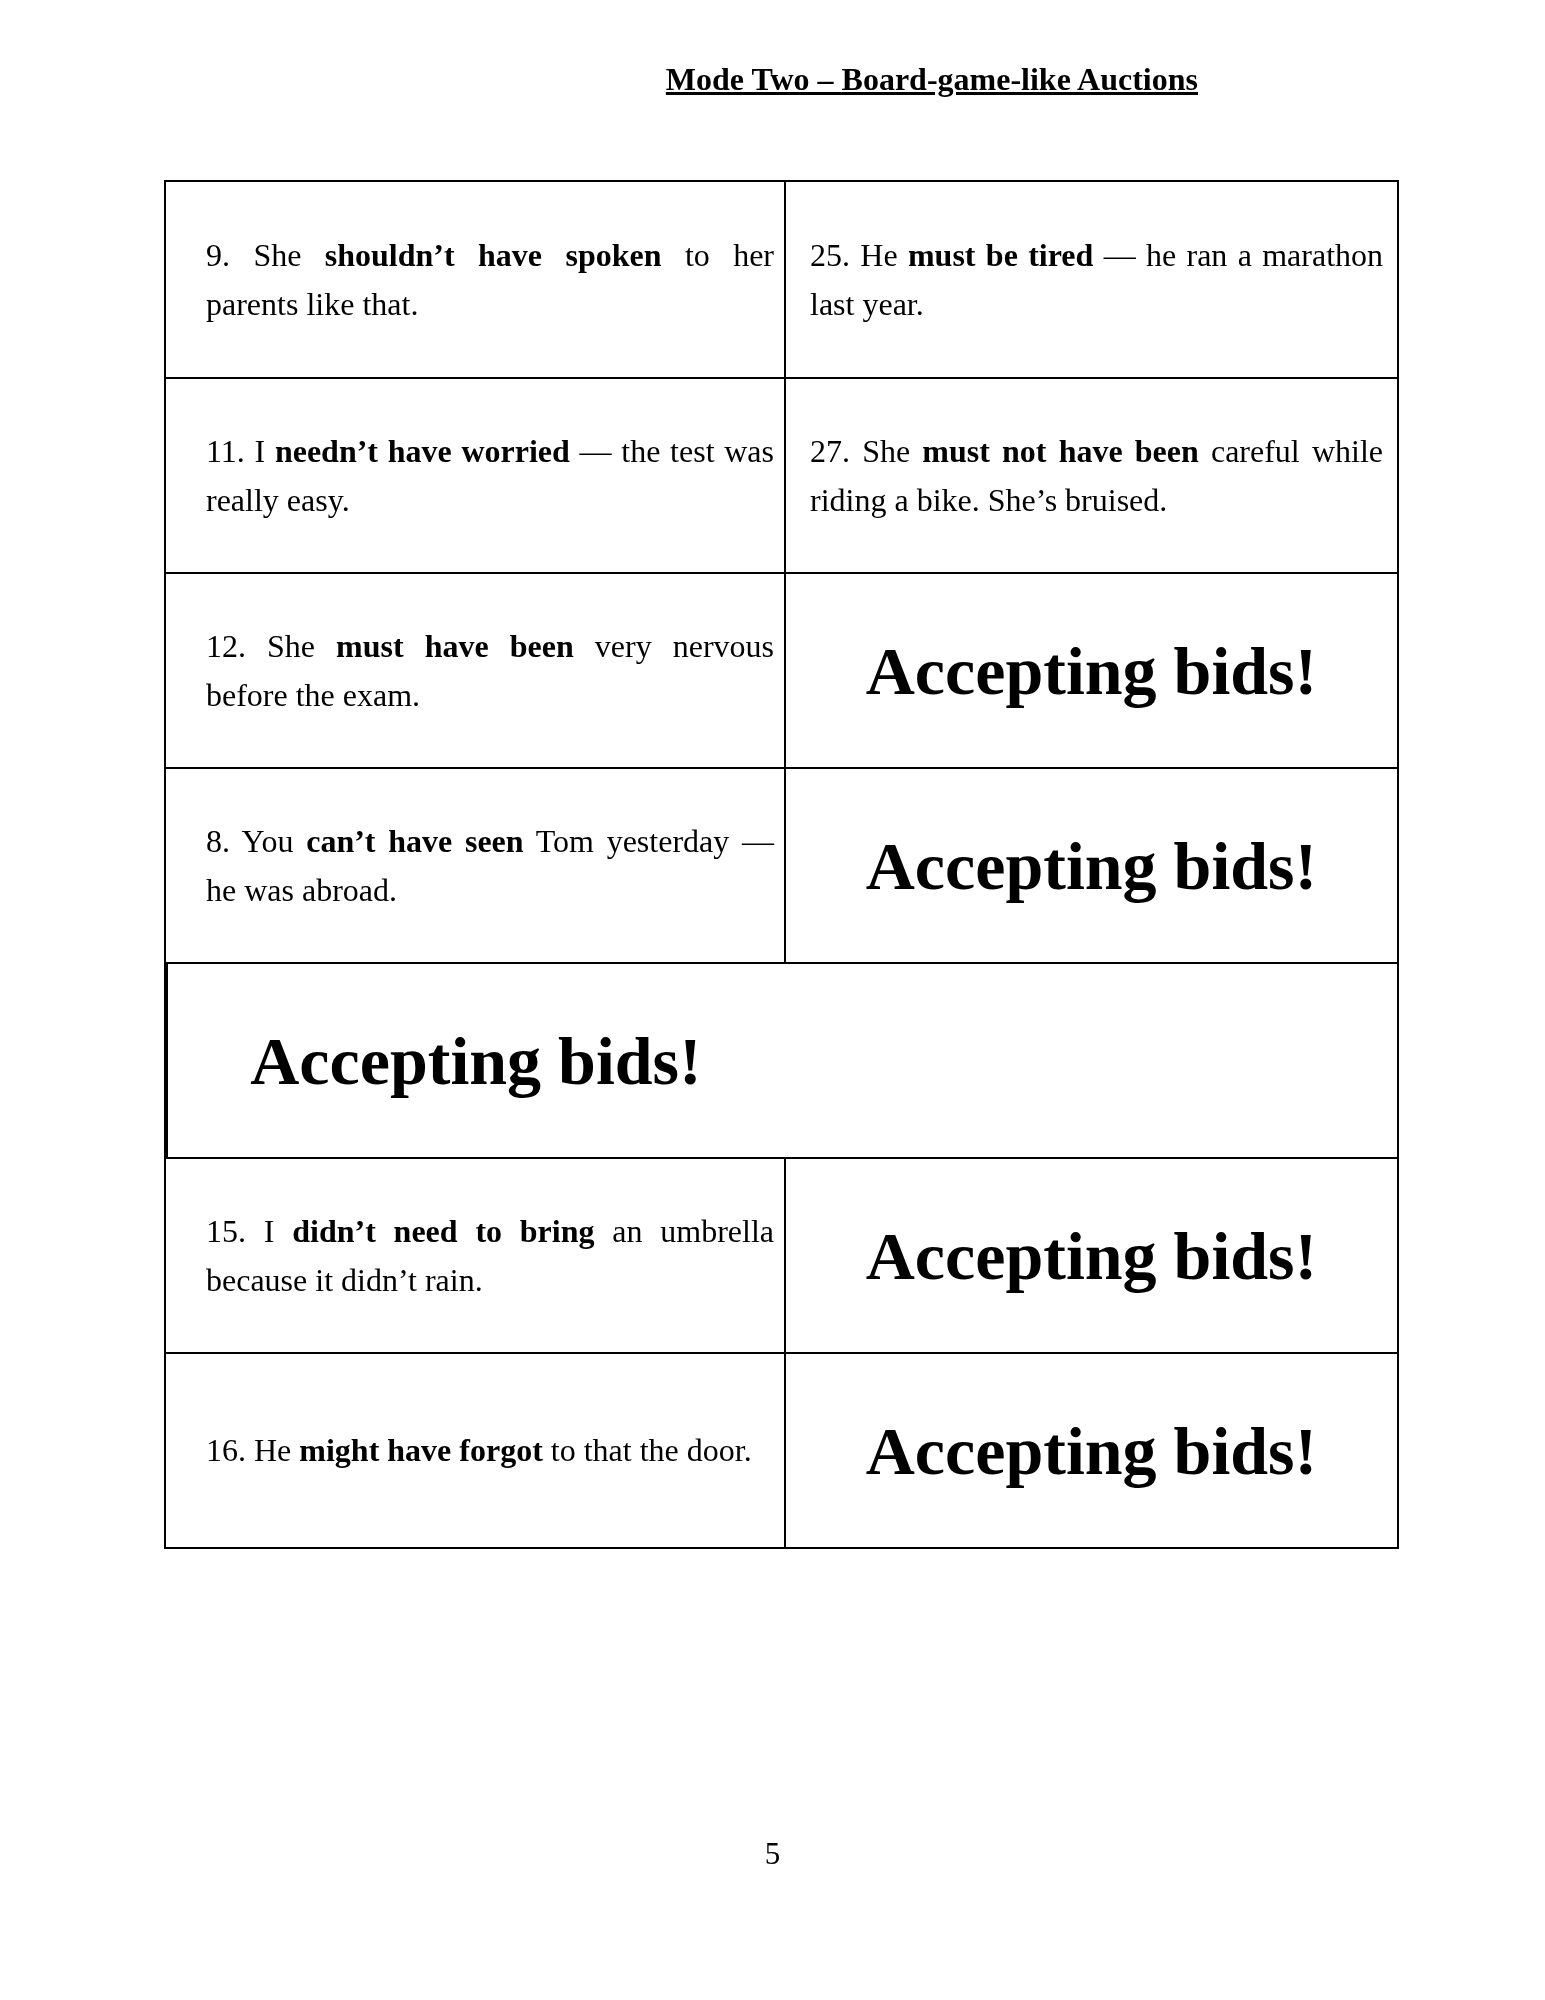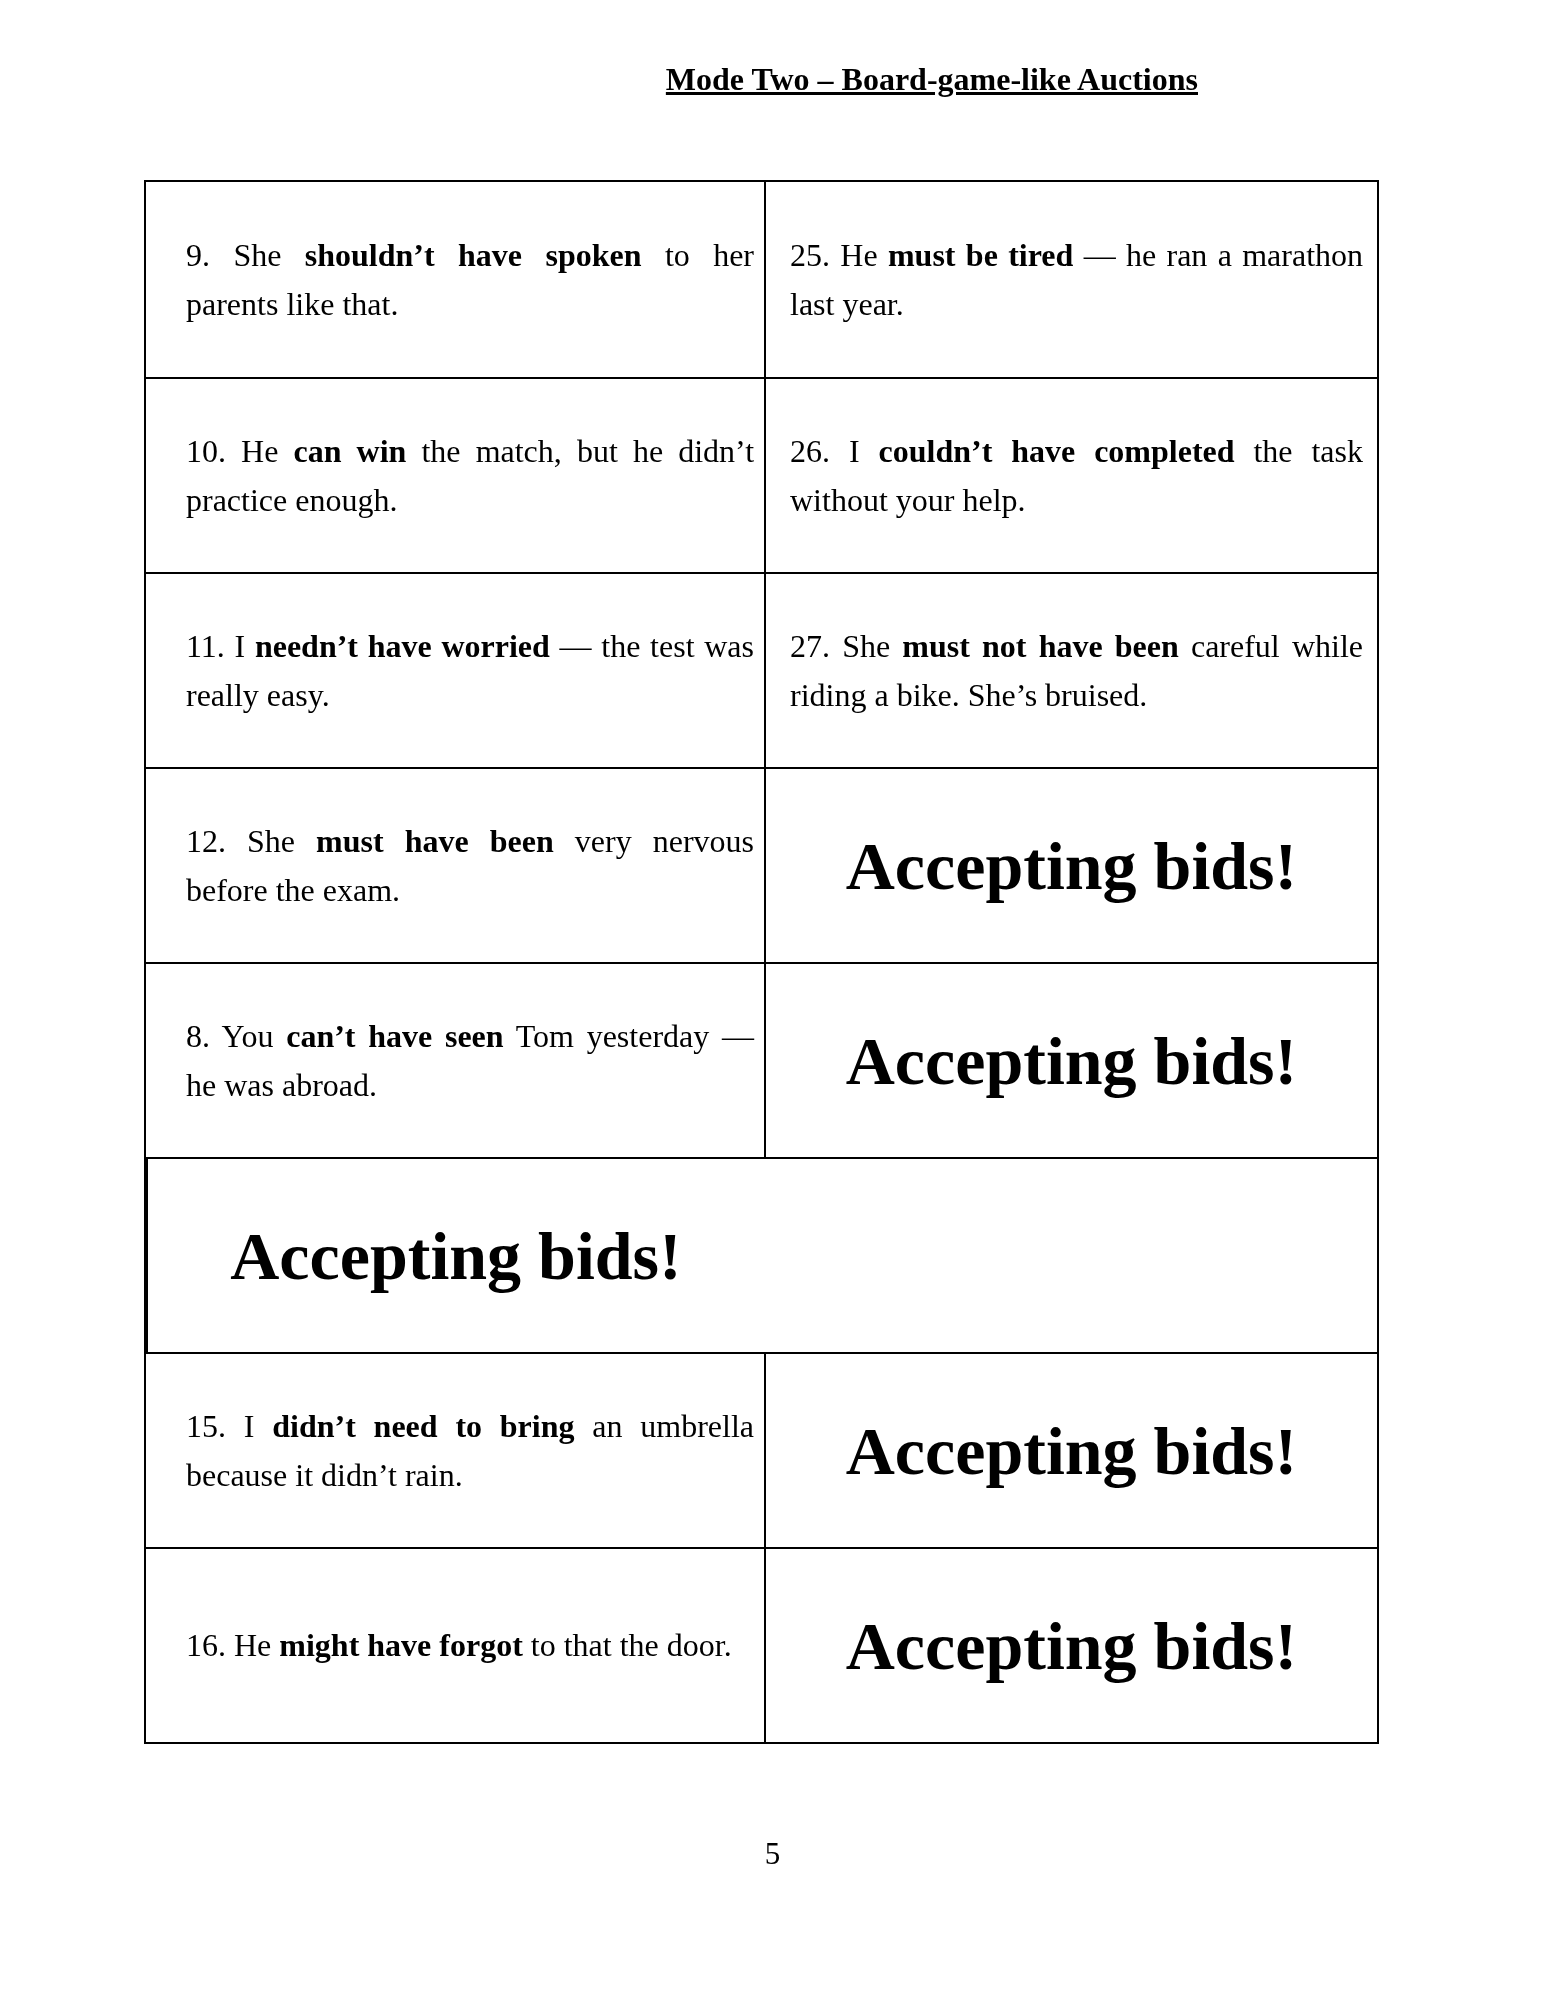--- a/index.html
+++ b/index.html
@@ -24,21 +24,21 @@
     text-align: right;
     font-weight: bold;
     font-size: 32px;
     line-height: 42px;
     white-space: nowrap;
     text-decoration: underline;
   }
 
   .auction-table {
     position: absolute;
-    left: 144px;
+    left: 164px;
     top: 180px;
     width: 1235px;
     border: 2px solid #000000;
     box-sizing: border-box;
     background: #ffffff;
   }
 
   .t-row {
     display: grid;
     grid-template-columns: 618px 1fr;
@@ -105,28 +105,20 @@
       <div class="t-row">
         <div class="cell left">
           <div class="sentence"><span>9. She </span><b>shouldn’t have spoken</b><span> to her parents like that.</span></div>
         </div>
         <div class="cell right">
           <div class="sentence"><span>25. He </span><b>must be tired</b><span> — he ran a marathon last year.</span></div>
         </div>
       </div>
       <div class="t-row">
         <div class="cell left">
-          <div class="sentence"><span>10. He </span><b>can win</b><span> the match, but he didn’t practice enough.</span></div>
-        </div>
-        <div class="cell right">
-          <div class="sentence"><span>26. I </span><b>couldn’t have completed</b><span> the task without your help.</span></div>
-        </div>
-      </div>
-      <div class="t-row">
-        <div class="cell left">
           <div class="sentence"><span>11. I </span><b>needn’t have worried</b><span> — the test was really easy.</span></div>
         </div>
         <div class="cell right">
           <div class="sentence"><span>27. She </span><b>must not have been</b><span> careful while riding a bike. She’s bruised.</span></div>
         </div>
       </div>
       <div class="t-row">
         <div class="cell left">
           <div class="sentence"><span>12. She </span><b>must have been</b><span> very nervous before the exam.</span></div>
         </div>

